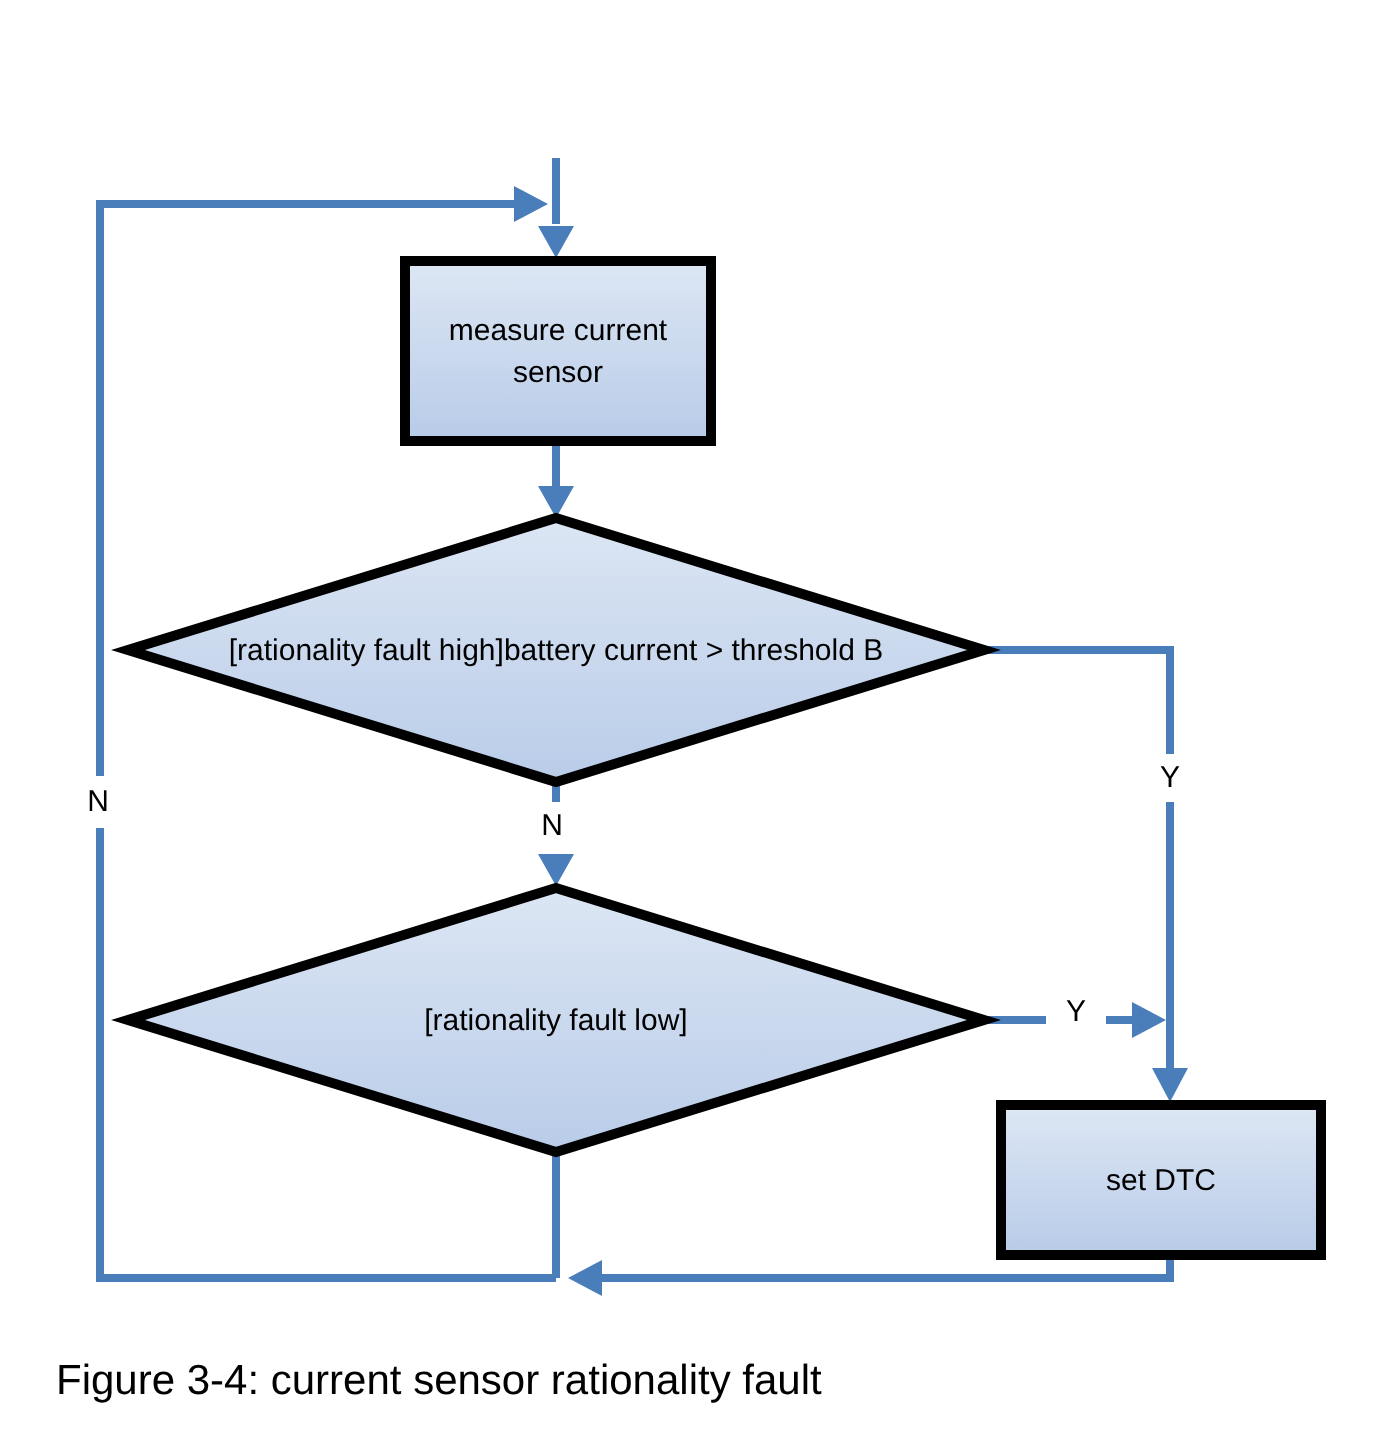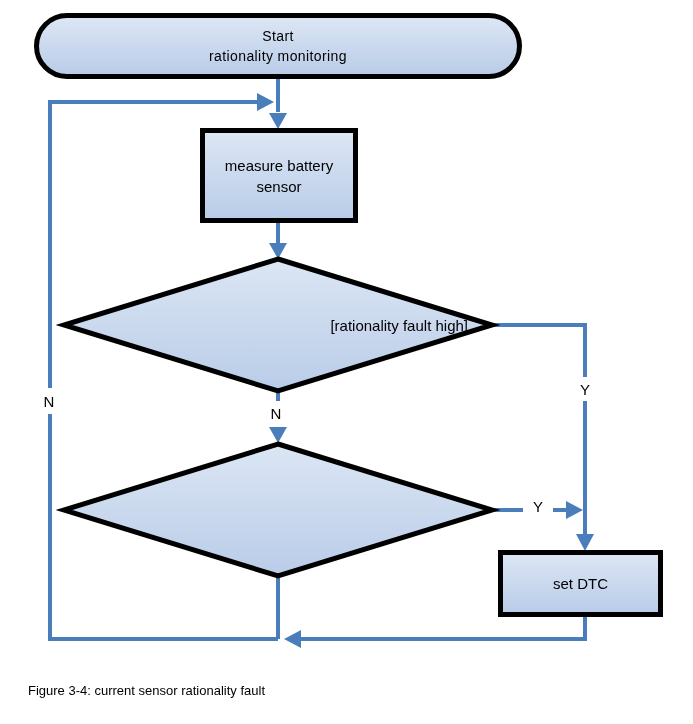--- a/index.html
+++ b/index.html
@@ -42,26 +42,26 @@
     background: linear-gradient(180deg, var(--fill-top, #dce6f4), var(--fill-bottom, #b9cce8));
     border: 5px solid var(--shape-border, #000);
     font-size: 15px; line-height: 21px;
   }
   .node.stadium {
     left: 34px; top: 13px; width: 488px; height: 66px;
     border-radius: 36px;
     font-size: 14px; line-height: 20px; letter-spacing: 0.4px;
   }
   .node.process-measure { left: 200px; top: 128px; width: 158px; height: 95px; }
-  .node.process-dtc     { left: 498px; top: 550px; width: 165px; height: 67px; }
+  .node.process-dtc     { left: 498px; top: 550px; width: 165px; height: 80px; }
 
   .diamond-text {
     position: absolute;
     display: flex; 
-    align-items: center; justify-content: flex-end;
+    align-items: center; justify-content: center;
     text-align: center;
     width: 380px; height: 46px;
     font-size: 15px; line-height: 21px;
     pointer-events: none;
   }
   .diamond-text.d1 { left: 88px; top: 302px; }
   .diamond-text.d2 { left: 88px; top: 487px; }
 
   .edge-label {
     position: absolute;
@@ -70,21 +70,21 @@
     color: var(--text, #000);
   }
   .edge-label.loop-n { left: 49px;  top: 401px; }
   .edge-label.d1-n   { left: 276px; top: 413px; }
   .edge-label.d1-y   { left: 585px; top: 389px; }
   .edge-label.d2-y   { left: 538px; top: 506px; }
 
   .caption {
     position: absolute;
     left: 28px; top: 679px;
-    font-size: 13px; line-height: 23px;
+    font-size: 21px; line-height: 23px;
     color: var(--text, #000);
     white-space: nowrap;
   }
 </style>
 </head>
 <body>
 
 <div class="canvas">
 
   <svg class="wires" viewBox="0 0 693 724">
@@ -118,38 +118,36 @@
 
     <path class="edge" d="M278 576 L278 639"></path>
 
     <path class="edge" d="M585 617 L585 639 L301 639"></path>
     <polygon class="arrow" points="301,630 301,648 284,639"></polygon>
 
     <polygon class="shape" points="278,259 492,325 278,391 64,325"></polygon>
     <polygon class="shape" points="278,444 492,510 278,576 64,510"></polygon>
   </svg>
 
-  <div class="node stadium">
-    <span>Start</span>
-    <span>rationality monitoring</span>
-  </div>
 
   <div class="node process-measure">
-    <span>measure battery</span>
+    <span>measure current</span>
     <span>sensor</span>
   </div>
 
   <div class="node process-dtc">
     <span>set DTC</span>
   </div>
 
   <div class="diamond-text d1">
     <span>[rationality fault high]</span>
+    <span>battery current &gt; threshold B</span>
   </div>
   <div class="diamond-text d2">
+    <span>[rationality fault low]</span>
   </div>
 
   <div class="edge-label loop-n">N</div>
   <div class="edge-label d1-n">N</div>
   <div class="edge-label d1-y">Y</div>
   <div class="edge-label d2-y">Y</div>
 
   <div class="caption">Figure 3-4: current sensor rationality fault</div>
 
 </div>

